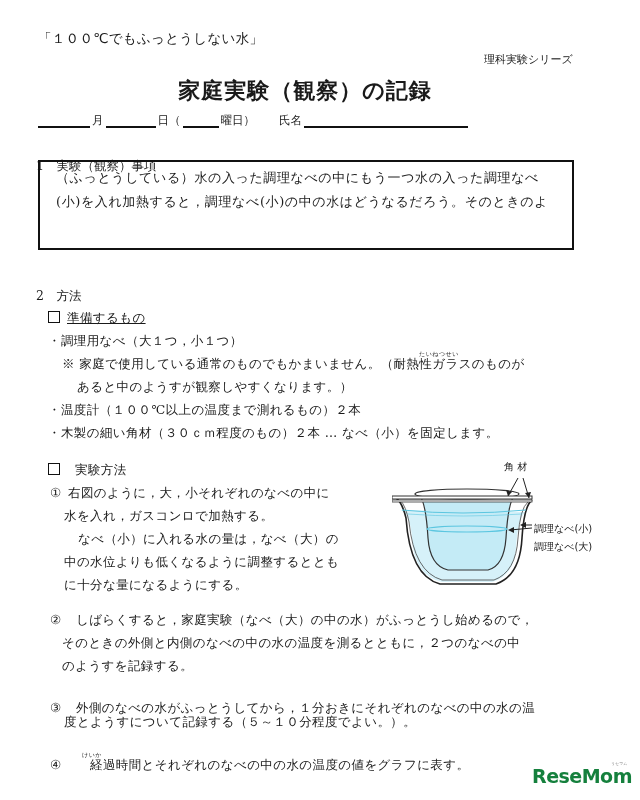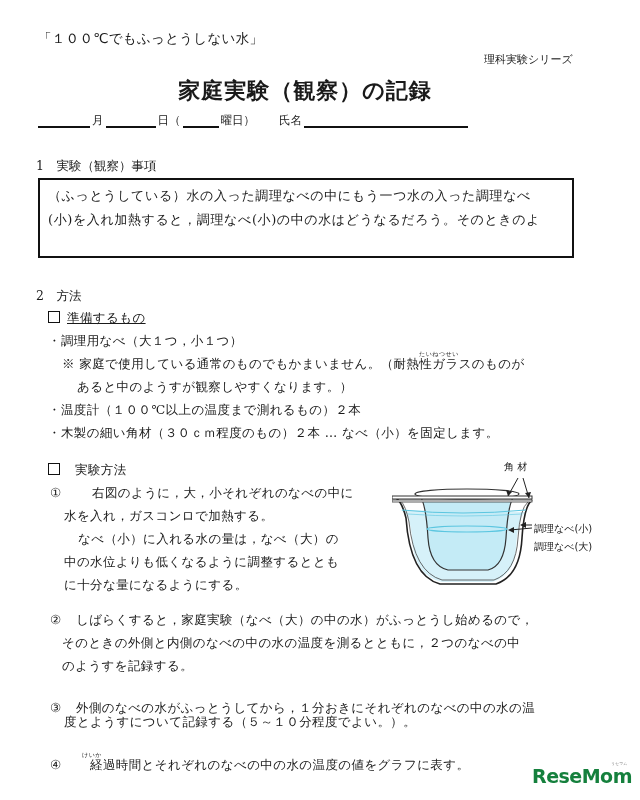--- a/index.html
+++ b/index.html
@@ -19,22 +19,22 @@
     .blank { display: inline-block; border-bottom: 2px solid #111; height: 14px; margin: 0 2px; }
     .b-month { width: 52px; }
     .b-day { width: 50px; }
     .b-dow { width: 36px; }
     .b-name { width: 164px; }
     .gap { display: inline-block; width: 24px; }
 
     .sec-head { font-size: 12.5px; }
     .sec1 { left: 36px; top: 158px; }
     .box {
-      position: absolute; left: 38px; top: 178px; width: 536px; height: 80px;
-      border: 2px solid #111; box-sizing: border-box; padding: 4px 8px;
+      position: absolute; left: 38px; top: 160px; width: 536px; height: 90px;
+      border: 2px solid #111; box-sizing: border-box; padding: 4px 16px;
       font-size: 13px; line-height: 24px; letter-spacing: 0.6px;
     }
     .box p { margin: 0; white-space: nowrap; }
 
     .sec2 { left: 36px; top: 288px; }
     .line { font-size: 12.5px; letter-spacing: 0.4px; }
     .sq { display: inline-block; width: 10px; height: 10px; border: 1.5px solid #111; margin-right: 7px; vertical-align: -1px; }
 
     .ruby { position: absolute; font-size: 6px; letter-spacing: 0.5px; }
 
@@ -83,21 +83,21 @@
 <div class="abs line" style="left:77px; top:379px;">あると中のようすが観察しやすくなります。）</div>
 <div class="abs line" style="left:48px; top:402px;">・温度計（１００℃以上の温度まで測れるもの）２本</div>
 <div class="abs line" style="left:48px; top:425px;">・木製の細い角材（３０ｃｍ程度のもの）２本 … なべ（小）を固定します。</div>
 
 <div class="abs line" style="left:48px; top:462px;">
   <span class="sq"></span><span style="margin-left:8px;">実験方法</span>
 </div>
 
 <div class="abs line" style="left:50px; top:485px;">
   <span>①</span>
-  <span style="margin-left:26px;">右図のように，大，小それぞれのなべの中に</span>
+  <span style="margin-left:2px;">右図のように，大，小それぞれのなべの中に</span>
 </div>
 <div class="abs line" style="left:64px; top:508px;">水を入れ，ガスコンロで加熱する。</div>
 <div class="abs line" style="left:78px; top:531px;">なべ（小）に入れる水の量は，なべ（大）の</div>
 <div class="abs line" style="left:64px; top:554px;">中の水位よりも低くなるように調整するととも</div>
 <div class="abs line" style="left:64px; top:577px;">に十分な量になるようにする。</div>
 
 <div class="pot-wrap">
   <svg width="240" height="130" viewBox="0 0 240 130">
 
     <path d="M8 52 Q18 55 20 80 Q22 118 50 124 L100 124 Q122 118 124 90 Q126 58 134 54 Z" fill="#d6f1f9" stroke="none"></path>

